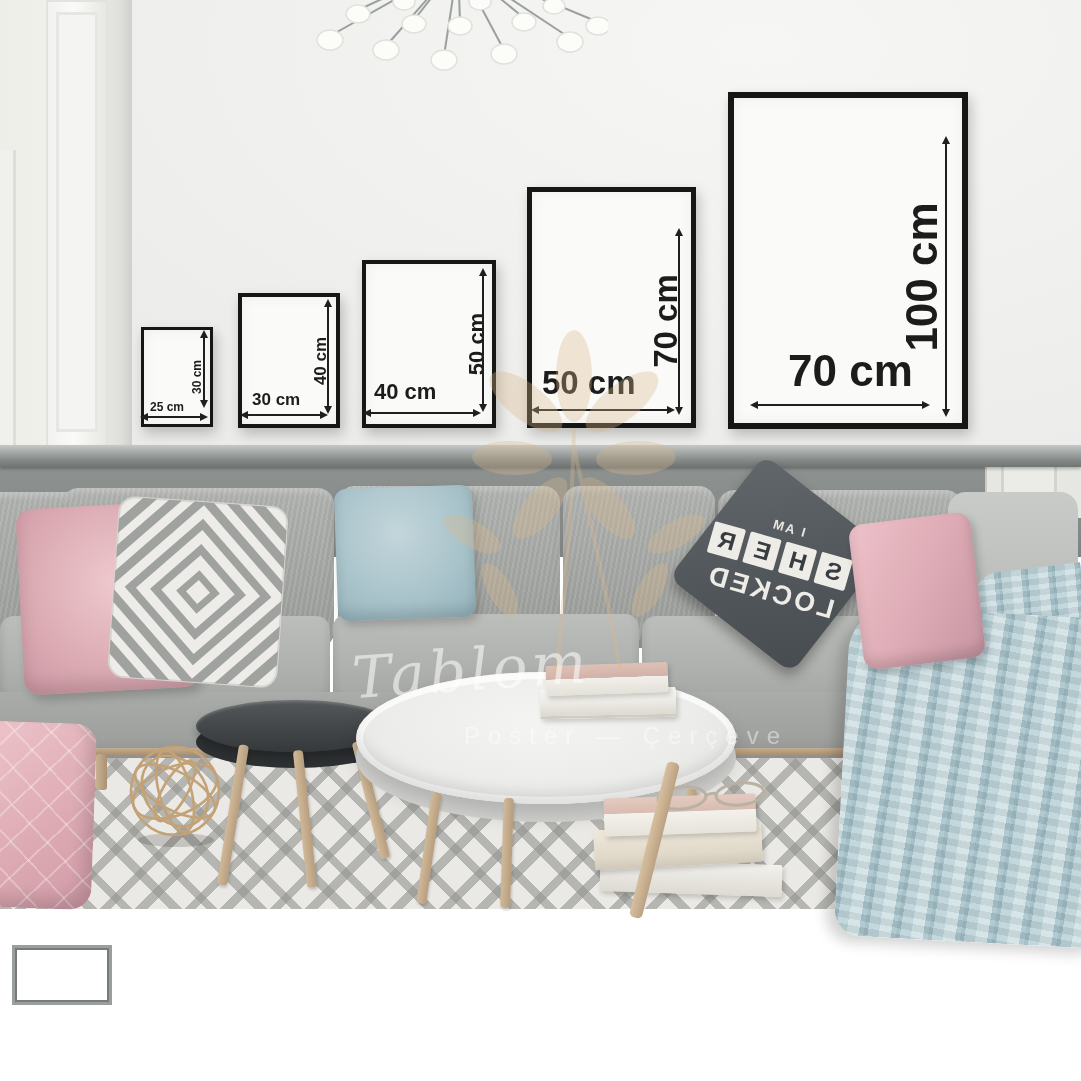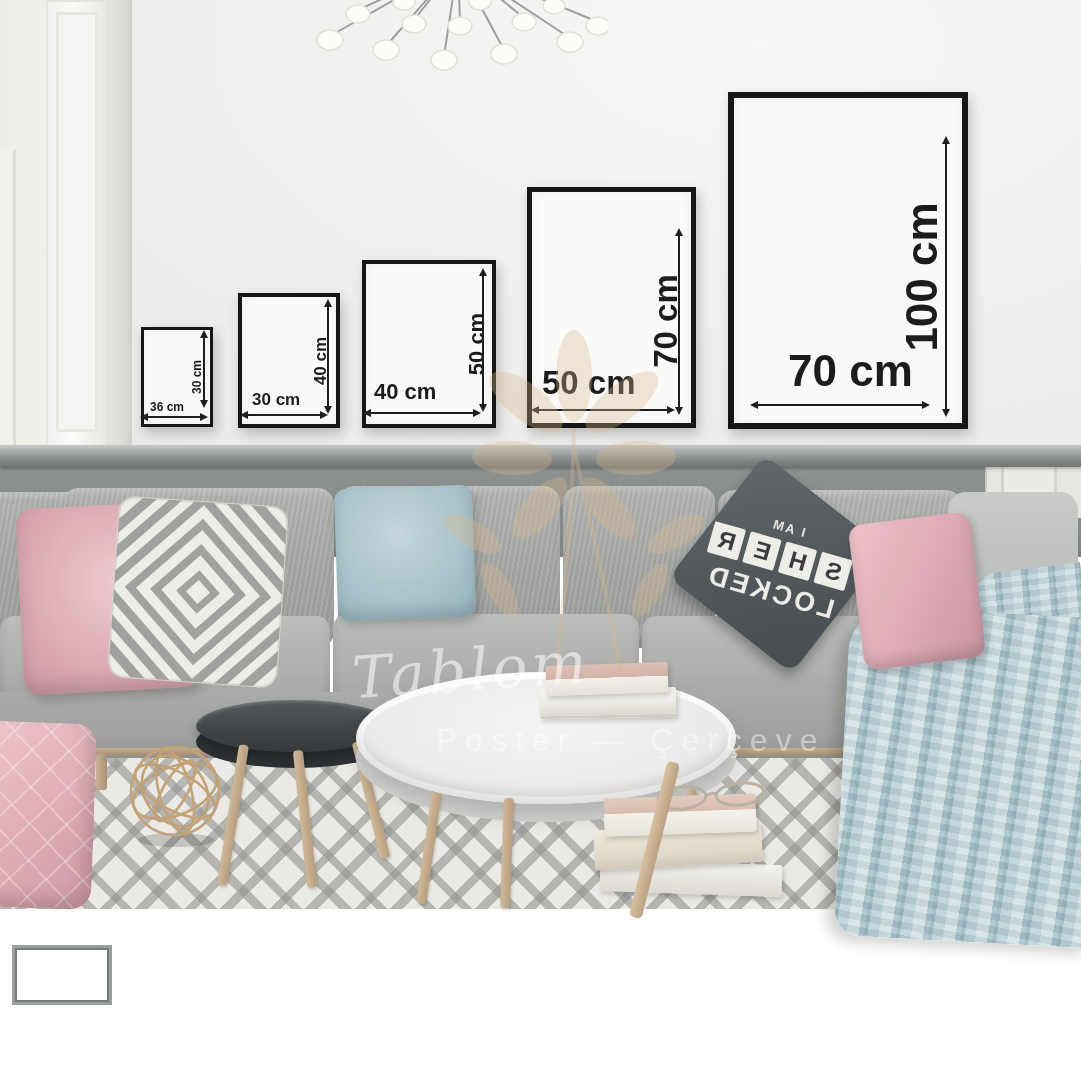--- a/index.html
+++ b/index.html
@@ -172,22 +172,22 @@
   .br3 { left:604px; top:796px; width:152px; height:38px; z-index:9; transform:rotate(-2deg);
     background:linear-gradient(180deg,#e3cabf 0%, #d9bcb0 40%, #f3f1eb 42%, #e6e3db 100%); }
   .glasses { position:absolute; left:648px; top:780px; z-index:10; }
   .front-leg { position:absolute; left:648px; top:760px; width:13px; height:160px; z-index:11;
     transform:rotate(14deg); background:linear-gradient(90deg,#d6c0a0,#bba181); border-radius:5px; }
   
   .wm-flower { position:absolute; left:414px; top:298px; z-index:12; opacity:0.33; pointer-events:none; }
   .wm-script { position:absolute; left:352px; top:636px; z-index:12; color:rgba(255,255,255,0.55);
     font-family:"DejaVu Serif", serif; font-style:italic; font-size:58px; transform:rotate(-4deg);
     letter-spacing:4px; pointer-events:none; }
-  .wm-sub { position:absolute; left:436px; top:722px; z-index:12; color:rgba(255,255,255,0.45);
-    font-size:32px; letter-spacing:8px; font-family:"Liberation Sans", sans-serif; pointer-events:none; }
+  .wm-sub { position:absolute; left:464px; top:722px; z-index:12; color:rgba(255,255,255,0.45);
+    font-size:24px; letter-spacing:8px; font-family:"Liberation Sans", sans-serif; pointer-events:none; }
   
   .caption-band { position:absolute; left:0; top:908px; width:1081px; height:173px; z-index:20;
     background:#ffffff; text-align:center; padding-top:12px; }
   .caption-line { font-size:42px; line-height:49px; font-weight:700; color:#141414;
     letter-spacing:-1px; transform:scaleX(0.97); }
 </style>
 </head>
 <body>
 
 <div id="canvas">
@@ -234,21 +234,21 @@
         <ellipse cx="172" cy="8" rx="11" ry="8"></ellipse>
       <ellipse cx="196" cy="60" rx="13" ry="10"></ellipse>
         <ellipse cx="216" cy="28" rx="12" ry="9"></ellipse>
       <ellipse cx="246" cy="12" rx="11" ry="8"></ellipse> 
         <ellipse cx="262" cy="48" rx="13" ry="10"></ellipse>
       <ellipse cx="290" cy="32" rx="12" ry="9"></ellipse>
     </g>
   </svg>
 
   <div class="frame" id="f1">
-    <span class="dim-label hlabel" style="position:absolute;">36 cm</span>
+    <span class="dim-label hlabel" style="position:absolute;">25 cm</span>
     <div class="arrow h">
         <span class="tri left"></span>
         <span class="tri right"></span>
       </div>
     <span class="dim-label vlabel" style="position:absolute;">30 cm</span>
     <div class="arrow v">
         <span class="tri up"></span>
         <span class="tri down"></span>
       </div>
   </div>

